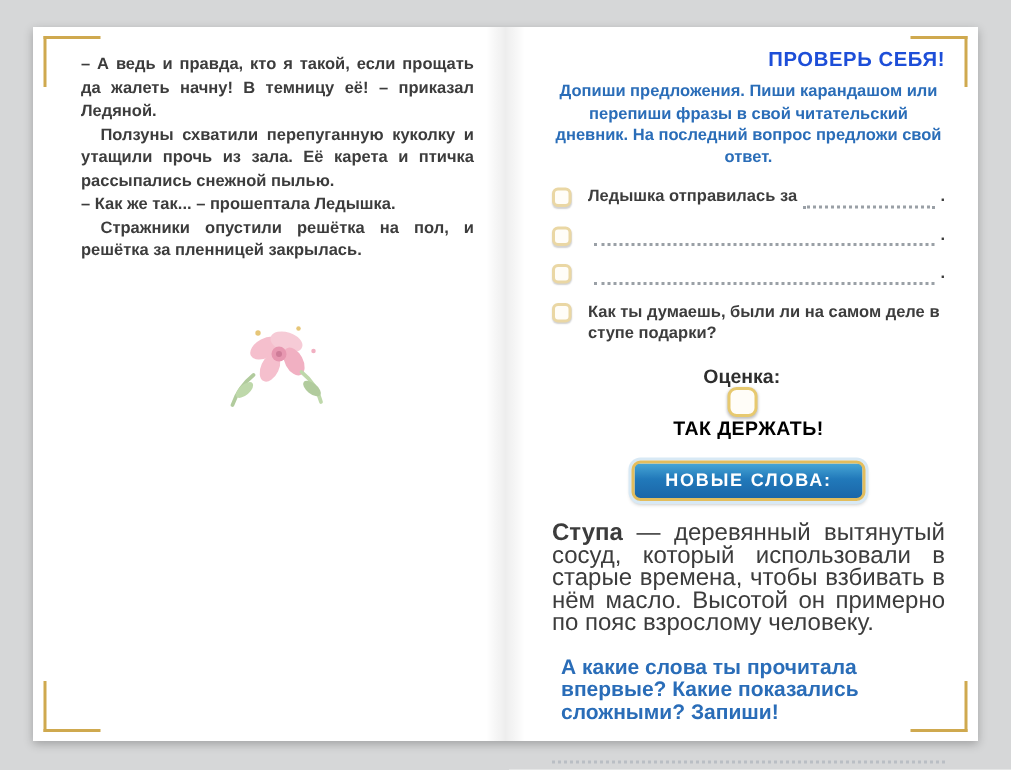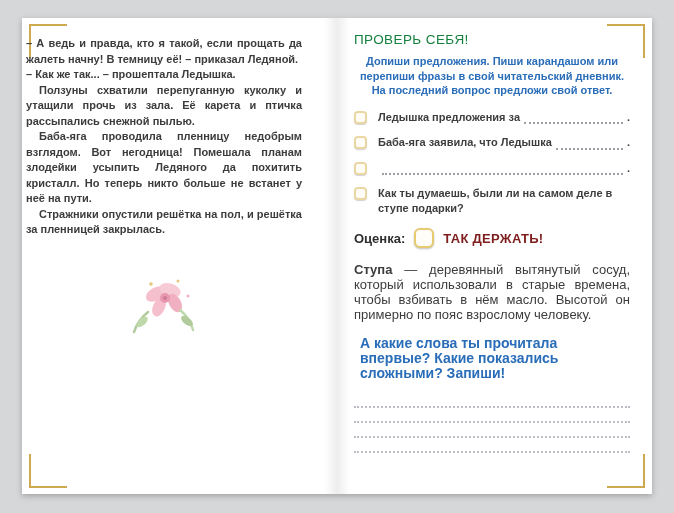--- a/index.html
+++ b/index.html
@@ -22,36 +22,36 @@
   .corner.br { bottom: 6px; right: 7px; border-left: none; border-top: none; }
 
   .gutter {
     position: absolute; left: 50%; top: 0; bottom: 0; width: 26px;
     transform: translateX(-50%);
     background: linear-gradient(90deg, rgba(0,0,0,0) 0%, rgba(0,0,0,.07) 50%, rgba(0,0,0,0) 100%);
     pointer-events: none;
   }
 
   .page { flex: 1; position: relative; }
-  .page-left  { padding: 18px 26px 14px 4px; }
+  .page-left  { padding: 18px 26px 14px 32px; }
   .page-right { padding: 14px 22px 12px 26px; }
 
   
   .story {
     font-size: 11px; line-height: 15.5px; font-weight: 700;
     color: #3c3c3c; text-align: justify; text-indent: 13px;
   }
   .story.dialogue { text-indent: 0; }
 
   .flower-wrap { margin-top: 34px; text-align: center; }
 
   
   .rp-title {
-    text-align: left; font-size: 13.5px; font-weight: 400;
-    color: #15803d; letter-spacing: .4px; margin-bottom: 7px;
+    text-align: right; font-size: 13.5px; font-weight: 700;
+    color: #1d4ed8; letter-spacing: .4px; margin-bottom: 7px;
   }
   .rp-intro {
     text-align: center; font-size: 11px; line-height: 14.5px;
     font-weight: 700; color: #2a6db8; margin: 0 2px 12px 2px;
   }
 
   .q-row { display: flex; align-items: flex-start; margin-bottom: 11px; }
   .checkbox {
     width: 13px; height: 13px; flex: 0 0 13px; margin-right: 11px; margin-top: 1px;
     border: 2px solid #ead7a4; border-radius: 4px; background: #fffdf8;
@@ -62,40 +62,40 @@
     font-size: 11px; line-height: 14.5px; font-weight: 700; color: #3d3d3d;
   }
   .q-text.wrap { display: block; }
   .q-part { white-space: nowrap; }
   .blank {
     flex: 1 1 auto; min-width: 30px; margin: 0 4px;
     border-bottom: 2px dotted #9aa0a6; align-self: flex-end;
     height: 11px; cursor: text;
   }
 
-  .score-row { display: flex; align-items: center; margin: 13px 0 14px 0; }
+  .score-row { display: flex; align-items: center; margin: 13px 0 14px 0; flex-direction: column; }
   .score-label { font-size: 13px; font-weight: 800; color: #2e2e2e; margin-right: 9px; }
   .checkbox.big {
     width: 20px; height: 20px; flex: 0 0 20px; margin: 0 9px 0 0;
     border: 2px solid #e7c96f; border-radius: 6px;
     box-shadow: 0 1px 2px rgba(0,0,0,.25);
   }
-  .score-value { font-size: 13px; font-weight: 800; color: #7f1d1d; letter-spacing: .3px; }
+  .score-value { font-size: 13px; font-weight: 800; color: #000000; letter-spacing: .3px; }
 
   .badge {
     width: fit-content; margin: 4px auto 14px auto; padding: 4px 20px 5px 20px;
     background: linear-gradient(180deg, #47a6d6 0%, #2179ba 45%, #1b66a8 100%);
     border: 2px solid #e3bd5d; border-radius: 6px;
     box-shadow: 0 0 0 2px #d8e9f5, 0 2px 3px rgba(0,0,0,.3);
     color: #ffffff; font-size: 12px; font-weight: 800; letter-spacing: 1.2px;
     text-align: center;
   }
 
   .definition {
-    font-size: 13px; line-height: 15px; color: #3c3c3c;
+    font-size: 16px; line-height: 15px; color: #3c3c3c;
     text-align: justify; margin-bottom: 12px;
   }
   .definition .term { font-weight: 800; }
 
   .rp-prompt {
     text-align: left; font-size: 14px; line-height: 15px;
     font-weight: 800; color: #2a6db8; margin: 14px 6px 12px 6px;
   }
 
   .write-lines { margin-top: 4px; }
@@ -108,23 +108,22 @@
   <div class="paper">
 
     <div class="corner tl"></div>
     <div class="corner tr"></div>
     <div class="corner bl"></div>
     <div class="corner br"></div>
     <div class="gutter"></div>
 
     <div class="page page-left">
       <p class="story dialogue">– А ведь и правда, кто я такой, если прощать да жалеть начну! В темницу её! – приказал Ледяной.</p>
+      <p class="story">Ползуны схватили перепуганную куколку и утащили прочь из зала. Её карета и птичка рассыпались снежной пылью.</p>
       <p class="story dialogue">– Как же так... – прошептала Ледышка.</p>
-      <p class="story">Ползуны схватили перепуганную куколку и утащили прочь из зала. Её карета и птичка рассыпались снежной пылью.</p>
-      <p class="story">Баба-яга проводила пленницу недобрым взглядом. Вот негодница! Помешала планам злодейки усыпить Ледяного да похитить кристалл. Но теперь никто больше не встанет у неё на пути.</p>
       <p class="story">Стражники опустили решётка на пол, и решётка за пленницей закрылась.</p>
 
       <div class="flower-wrap">
         <svg width="92" height="66" viewBox="0 0 92 66">
           <g opacity="0.9">
             <ellipse cx="38" cy="22" rx="11" ry="6.5" transform="rotate(-28 38 22)" fill="#f4b9c8"></ellipse>
             <ellipse cx="52" cy="18" rx="11" ry="6.5" transform="rotate(18 52 18)" fill="#f6c6d2"></ellipse>
             <ellipse cx="57" cy="31" rx="10" ry="6" transform="rotate(62 57 31)" fill="#f0a8bc"></ellipse>
             <ellipse cx="41" cy="35" rx="10" ry="6" transform="rotate(115 41 35)" fill="#f4b9c8"></ellipse>
             <circle cx="47" cy="26" r="5" fill="#e58ca8"></circle>
@@ -143,57 +142,57 @@
 
     <div class="page page-right">
       <div class="rp-title">ПРОВЕРЬ СЕБЯ!</div>
       <p class="rp-intro">Допиши предложения. Пиши карандашом или перепиши фразы в свой читательский дневник. На последний вопрос предложи свой ответ.</p>
 
       <div class="q-list">
 
         <div class="q-row">
           <span class="checkbox"></span>
           <div class="q-text">
-            <span class="q-part">Ледышка предложения за</span>
+            <span class="q-part">Ледышка отправилась за</span>
             <span class="blank"></span>
             <span class="q-part">.</span>
           </div>
         </div>
-
-        <div class="q-row">
-          <span class="checkbox"></span>
-          <div class="q-text">
-            <span class="q-part">Баба-яга заявила, что Ледышка</span>
-            <span class="blank"></span>
-            <span class="q-part">.</span>
-          </div>
-        </div>
-
 
         <div class="q-row">
           <span class="checkbox"></span>
           <div class="q-text">
             <span class="blank"></span>
             <span class="q-part">.</span>
           </div>
         </div>
 
+
+        <div class="q-row">
+          <span class="checkbox"></span>
+          <div class="q-text">
+            <span class="blank"></span>
+            <span class="q-part">.</span>
+          </div>
+        </div>
+
         <div class="q-row">
           <span class="checkbox"></span>
           <div class="q-text wrap">Как ты думаешь, были ли на самом деле в ступе подарки?</div>
         </div>
 
       </div>
 
       <div class="score-row">
         <span class="score-label">Оценка:</span>
         <span class="checkbox big"></span>
         <span class="score-value">ТАК ДЕРЖАТЬ!</span>
       </div>
 
+      <div class="badge">НОВЫЕ СЛОВА:</div>
 
       <p class="definition">
         <span class="term">Ступа</span>
         <span>— деревянный вытянутый сосуд, который использовали в старые времена, чтобы взбивать в нём масло. Высотой он примерно по пояс взрослому человеку.</span>
       </p>
 
       <p class="rp-prompt">А какие слова ты прочитала впервые? Какие показались сложными? Запиши!</p>
 
       <div class="write-lines">
         <div class="write-line"></div>

